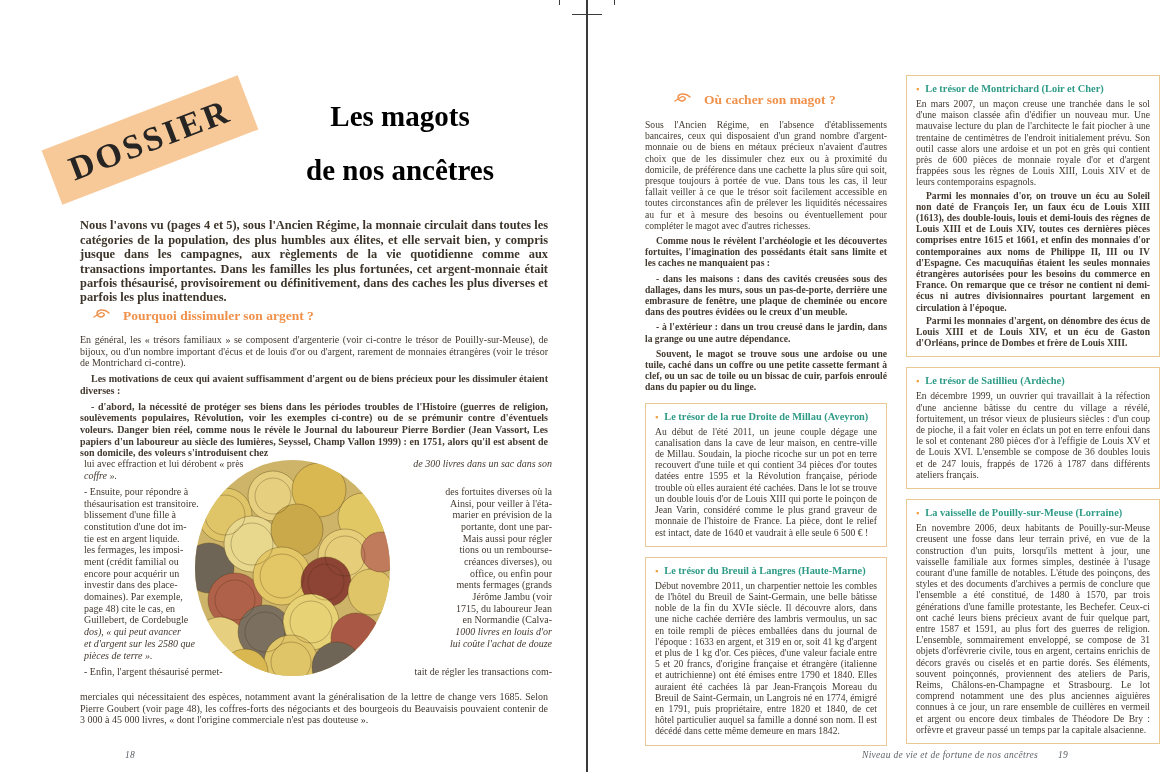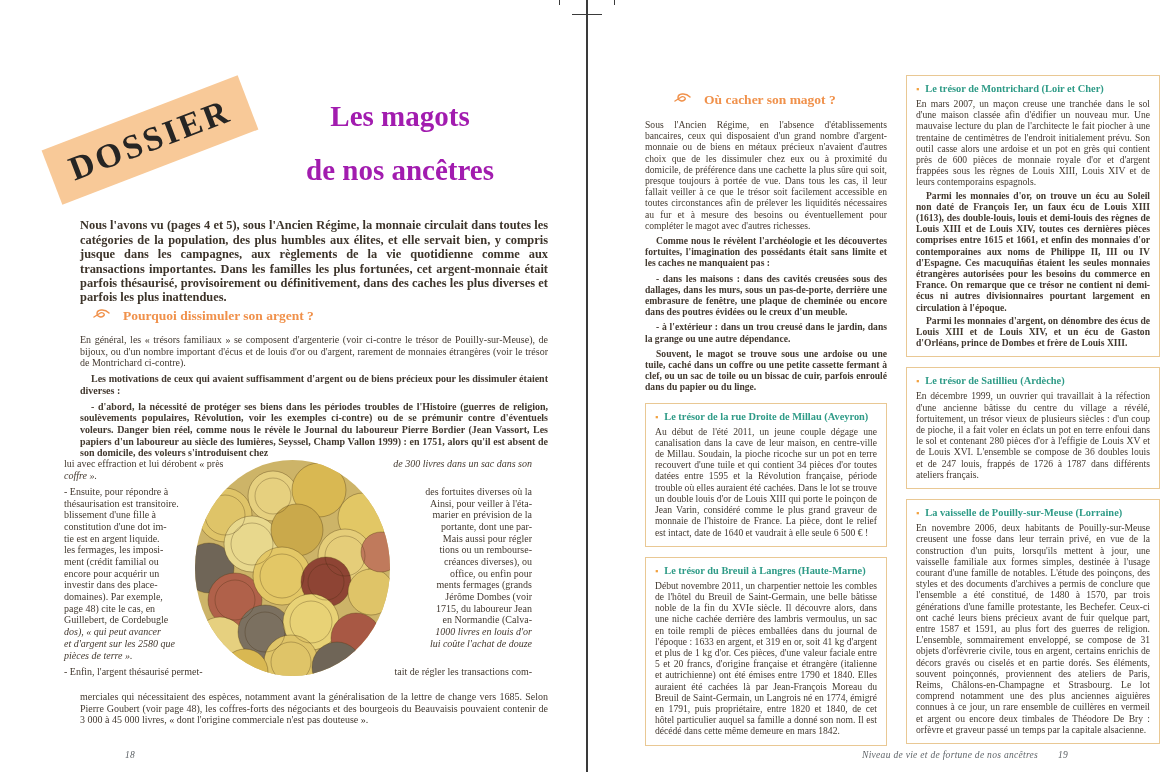--- a/index.html
+++ b/index.html
@@ -10,39 +10,39 @@
   
   .spine{position:absolute;left:586px;top:0;width:2px;height:772px;background:#3a3a3a;}
   .mark-h{position:absolute;left:572px;top:14px;width:30px;height:1px;background:#3a3a3a;}
   .mark-t1{position:absolute;left:559px;top:0;width:1px;height:5px;background:#3a3a3a;}
   .mark-t2{position:absolute;left:614px;top:0;width:1px;height:5px;background:#3a3a3a;}
 
   
   .banner{left:45px;top:111px;width:210px;height:58px;background:#f8c998;
           transform:rotate(-21deg);display:flex;align-items:center;justify-content:center;
           font-size:34px;font-weight:700;letter-spacing:3px;color:#262524;}
-  .title{left:245px;top:82px;width:310px;text-align:center;color:#a21caf;
+  .title{left:245px;top:82px;width:310px;text-align:center;color:#000000;
          font-size:29px;font-weight:700;line-height:30px;}
   .title .t2{display:block;margin-top:24px;}
   .intro{left:80px;top:206px;width:468px;font-size:12.4px;line-height:14.4px;
          font-weight:700;text-align:justify;color:#3d342a;}
 
   .s-head{display:flex;align-items:center;font-size:13.5px;font-weight:700;color:#f0914b;}
   .s-head .orn{display:inline-block;margin-right:13px;flex:none;}
   .lhead{left:80px;top:308px;width:468px;}
   .lhead .orn{margin-left:13px;}
   .rhead .orn{margin-left:29px;}
 
   .body-block{font-size:10px;line-height:11.7px;text-align:justify;}
   .lparas{left:80px;top:334px;width:468px;}
   .para{margin:0;}
   .para + .para{margin-top:4px;font-weight:bold;}
   .para.indent{text-indent:11px;}
 
-  .wrapzone{left:64px;top:458px;width:468px;font-size:10px;line-height:11.7px;}
+  .wrapzone{left:84px;top:458px;width:468px;font-size:10px;line-height:11.7px;}
   .wrow{display:flex;justify-content:space-between;height:11.7px;}
   .wrow.gap{margin-top:4.5px;}
   .wl{white-space:nowrap;text-align:left;}
   .wr{white-space:nowrap;text-align:right;}
   .it{font-style:italic;}
 
   .closing{left:80px;top:681px;width:468px;}
 
   .coins{left:195px;top:460px;width:195px;height:216px;}
 
@@ -137,21 +137,21 @@
         <div class="wrow">
           <span class="wl">encore pour acquérir un</span>
           <span class="wr">office, ou enfin pour</span>
         </div>
         <div class="wrow">
           <span class="wl">investir dans des place-</span>
           <span class="wr">ments fermages (grands</span>
         </div>
         <div class="wrow">
           <span class="wl">domaines). Par exemple,</span>
-          <span class="wr">Jérôme Dombes (voir</span>
+          <span class="wr">Jérôme Jambu (voir</span>
         </div>
         <div class="wrow">
           <span class="wl">page 48) cite le cas, en</span>
           <span class="wr">1715, du laboureur Jean</span>
         </div>
         <div class="wrow">
           <span class="wl">Guillebert, de Cordebugle</span>
           <span class="wr">en Normandie (Calva-</span>
         </div>
         <div class="wrow">

